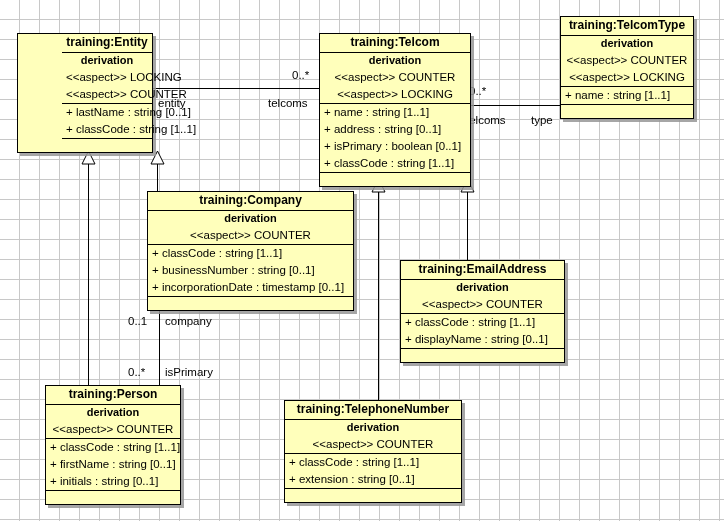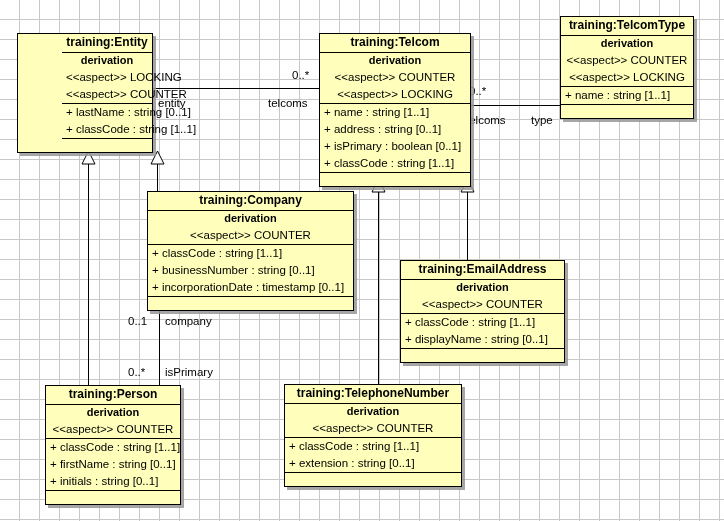--- a/index.html
+++ b/index.html
@@ -201,21 +201,21 @@
     <div class="uml-deriv">derivation</div>
     <div class="uml-aspect last">&lt;&lt;aspect&gt;&gt; COUNTER</div>
     <div class="uml-attrs">
       <div class="uml-attr">+ classCode : string [1..1]</div>
       <div class="uml-attr">+ firstName : string [0..1]</div>
       <div class="uml-attr">+ initials : string [0..1]</div>
     </div>
     <div class="uml-ops"></div>
   </div>
 
-  <div class="uml-class" style="left:284px; top:384px; width:178px;">
+  <div class="uml-class" style="left:284px; top:400px; width:178px;">
     <div class="uml-title">training:TelephoneNumber</div>
     <div class="uml-deriv">derivation</div>
     <div class="uml-aspect last">&lt;&lt;aspect&gt;&gt; COUNTER</div>
     <div class="uml-attrs">
       <div class="uml-attr">+ classCode : string [1..1]</div>
       <div class="uml-attr">+ extension : string [0..1]</div>
     </div>
     <div class="uml-ops"></div>
   </div>
 

